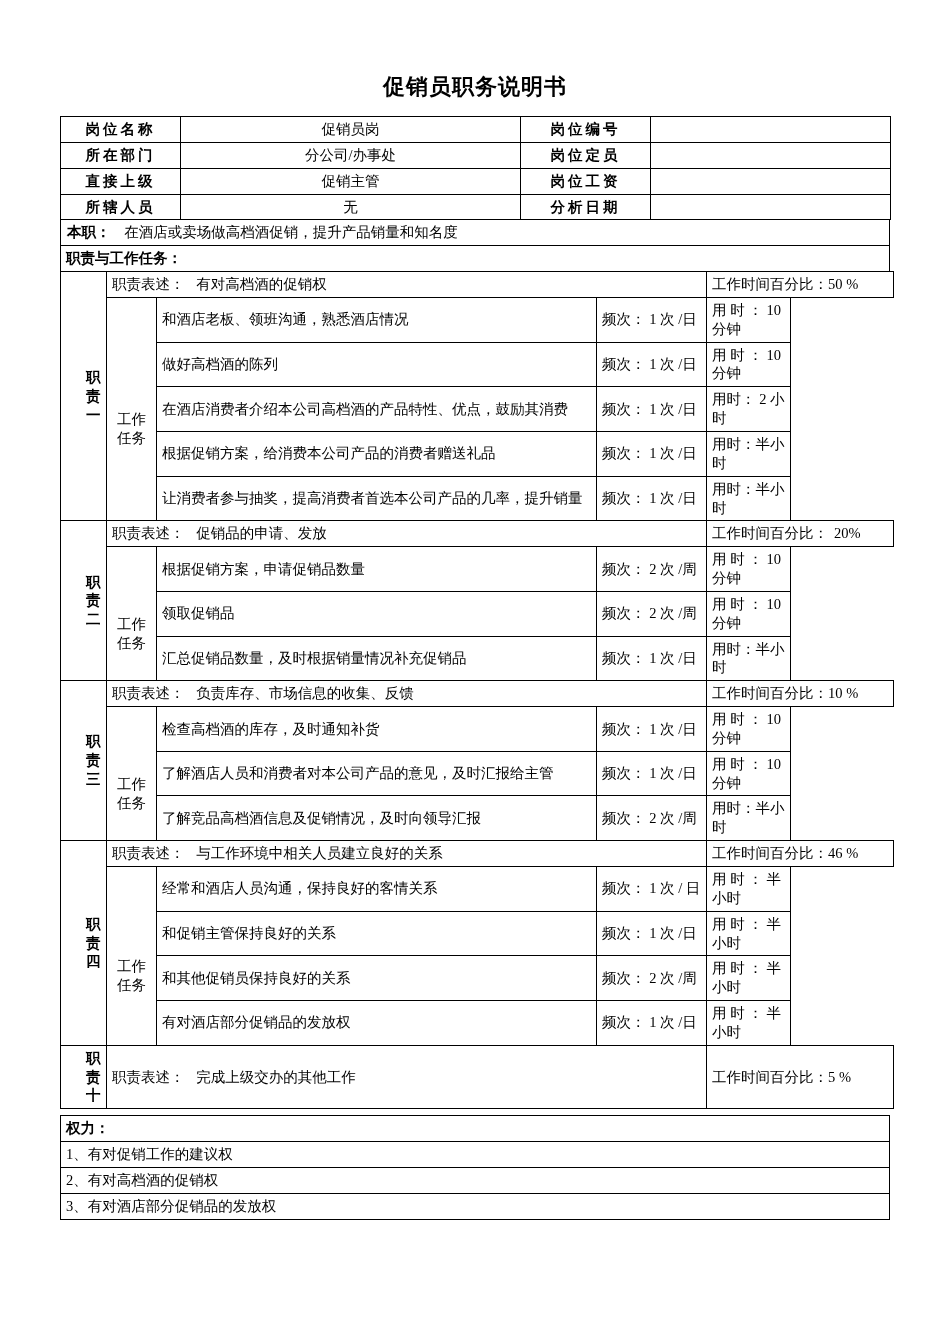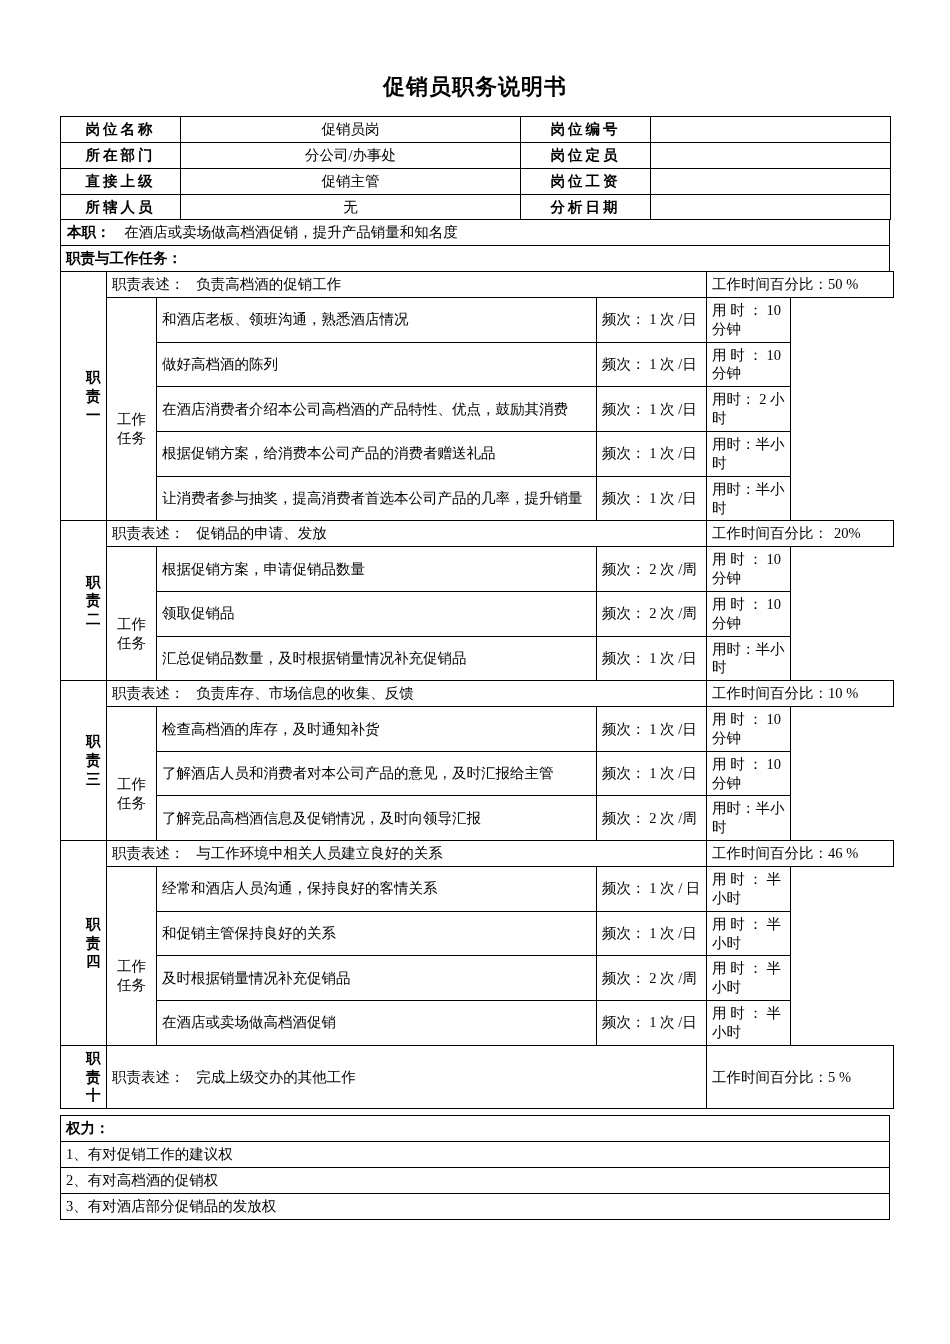--- a/index.html
+++ b/index.html
@@ -152,21 +152,21 @@
       <col style="width:84px">
     </colgroup>
     <tbody>
 
       <tr>
         <td class="vert" rowspan="6">
           <span>职责一</span>
         </td>
         <td class="desc" colspan="3">
           <span>职责表述：</span>
-          <span style="margin-left:8px">负责高档酒的促销工作</span>
+          <span style="margin-left:8px">有对高档酒的促销权</span>
         </td>
         <td class="pct nowrap" colspan="2" style="width:194px">
           <span>工作时间百分比：</span><span>50 %</span>
         </td>
       </tr>
       <tr>
         <td class="taskcol" rowspan="5">
           <span style="white-space:normal">工作任务</span>
         </td>
         <td class="desc">和酒店老板、领班沟通，熟悉酒店情况</td>
@@ -275,26 +275,26 @@
         <td class="desc">经常和酒店人员沟通，保持良好的客情关系</td>
         <td class="freq">频次： 1 次 / 日</td>
         <td class="dur">用 时 ： 半小时</td>
       </tr>
       <tr>
         <td class="desc">和促销主管保持良好的关系</td>
         <td class="freq">频次： 1 次 /日</td>
         <td class="dur">用 时 ： 半小时</td>
       </tr>
       <tr>
-        <td class="desc">及时根据销量情况补充促销品</td>
+        <td class="desc">和其他促销员保持良好的关系</td>
         <td class="freq">频次： 2 次 /周</td>
         <td class="dur">用 时 ： 半小时</td>
       </tr>
       <tr>
-        <td class="desc">在酒店或卖场做高档酒促销</td>
+        <td class="desc">有对酒店部分促销品的发放权</td>
         <td class="freq">频次： 1 次 /日</td>
         <td class="dur">用 时 ： 半小时</td>
       </tr>
 
       <tr style="height:52px">
         <td class="vert">
           <span>职责十</span>
         </td>
         <td class="desc" colspan="3">
           <span>职责表述：</span>

